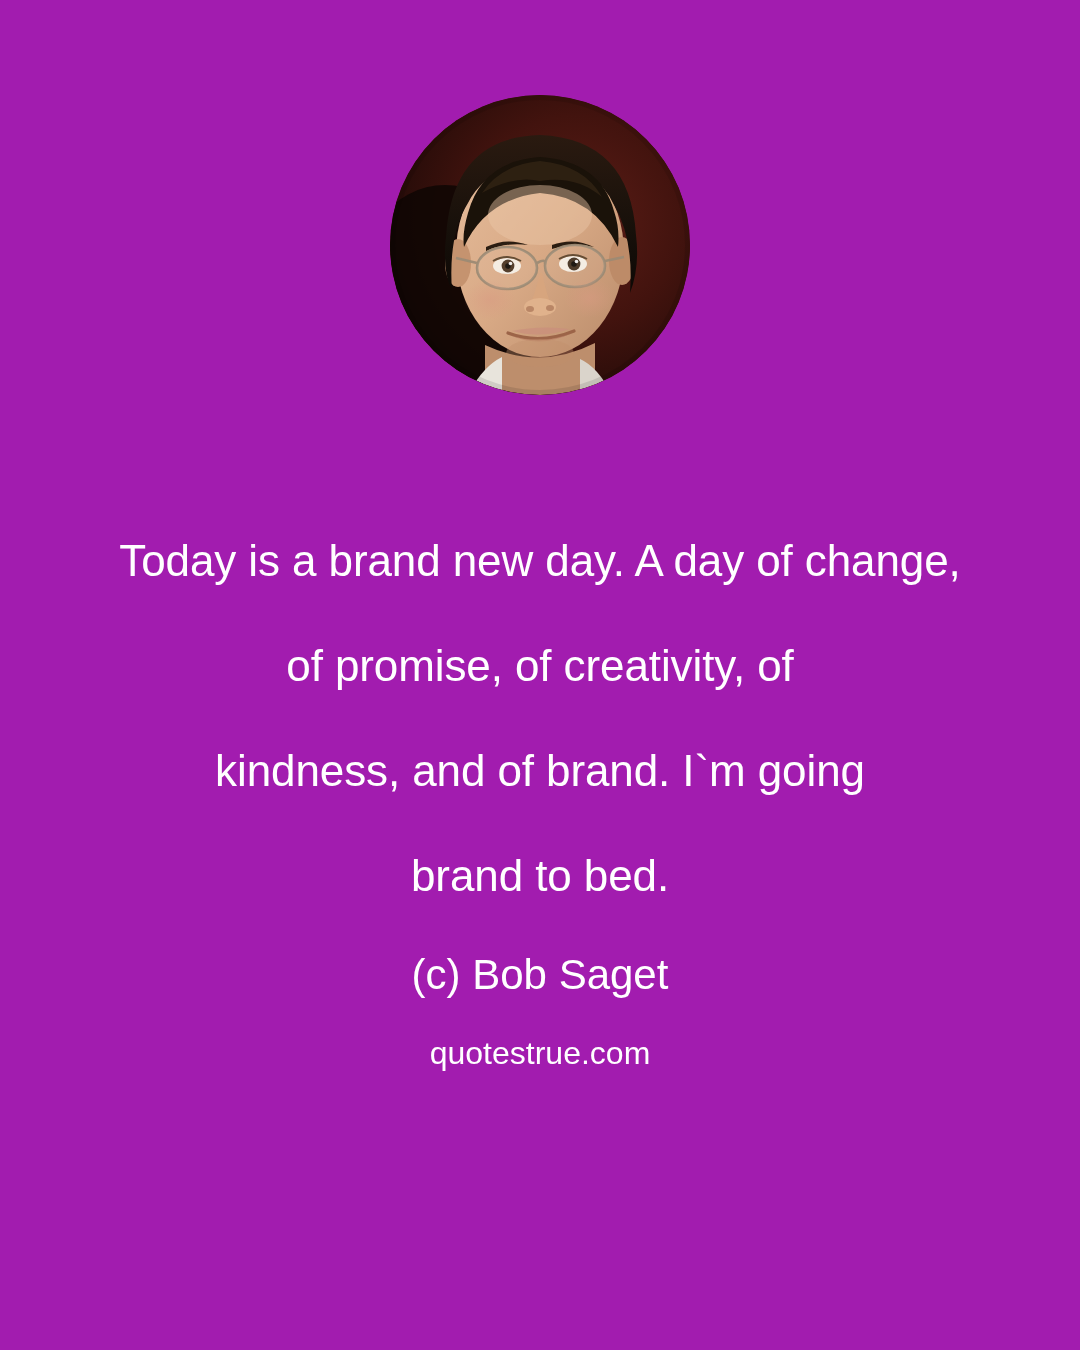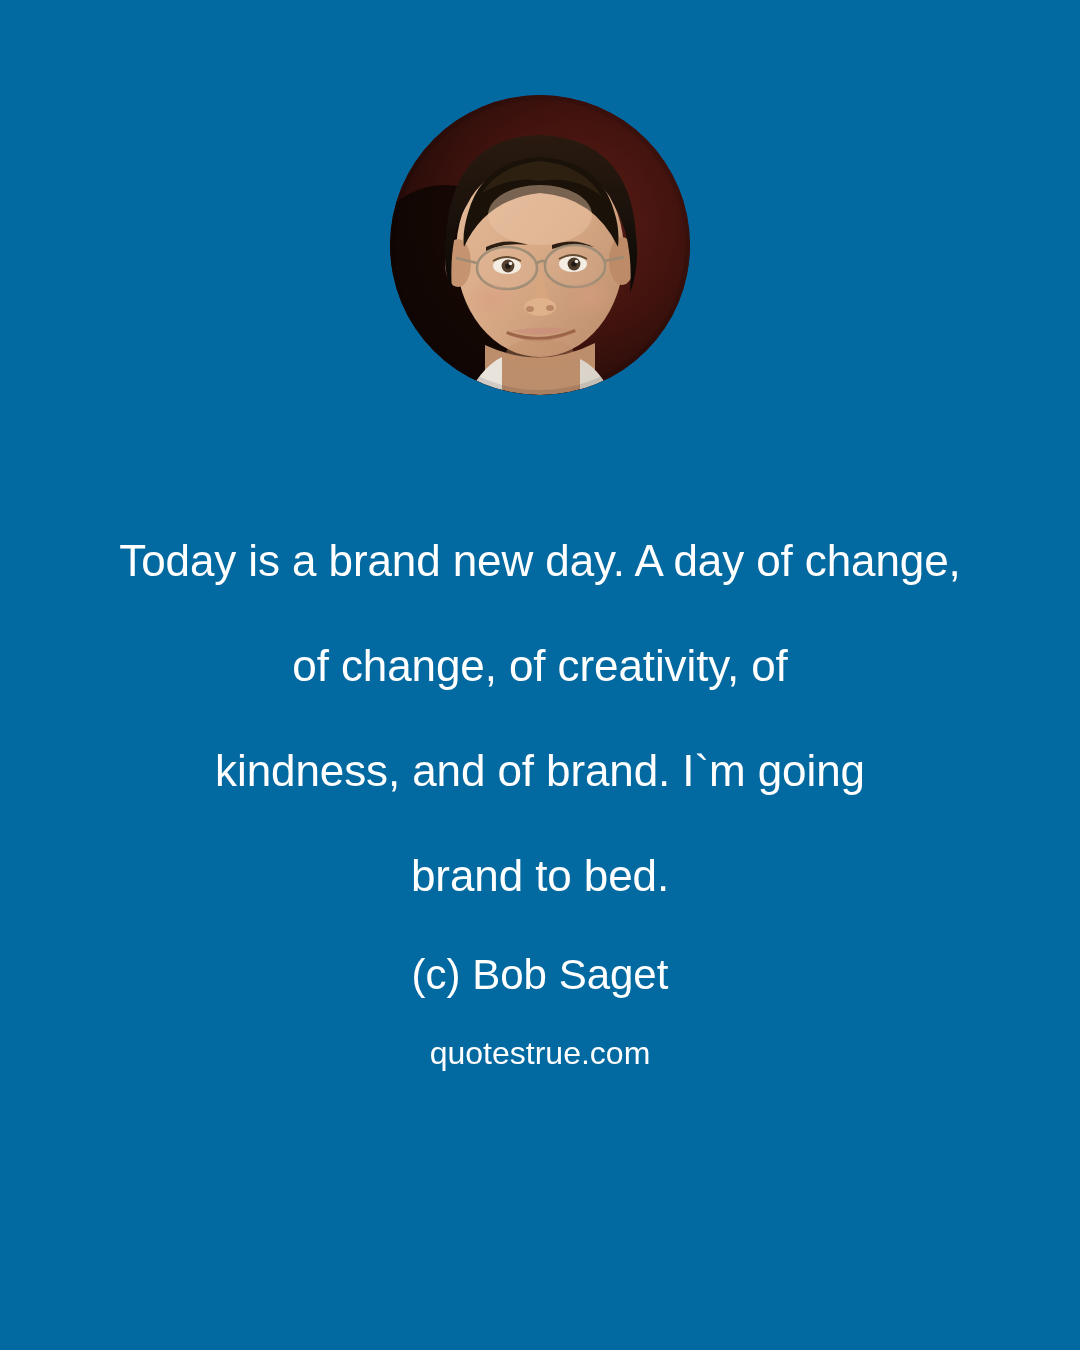--- a/index.html
+++ b/index.html
@@ -12,21 +12,21 @@
 
   body {
     background: #3e5de2;
     font-family: "Liberation Sans", sans-serif;
     position: relative;
   }
 
   .quote-card {
     position: absolute;
     inset: 0;
-    background: #0369a1;
+    background: #a21caf;
     display: block;
   }
 
   
   .avatar-wrap {
     position: absolute;
     left: 390px;
     top: 95px;
     width: 300px;
     height: 300px;
@@ -179,21 +179,21 @@
           <ellipse cx="150" cy="258" rx="34" ry="14" fill="#c08e6b" opacity="0.4"></ellipse>
 
           <circle cx="150" cy="150" r="150" fill="none" stroke="#000000" stroke-width="10" opacity="0.10"></circle>
         </g>
       </svg>
     </div>
   </div>
 
   <div class="quote-block">
     <span class="quote-line">Today is a brand new day. A day of change,</span>
-    <span class="quote-line">of change, of creativity, of</span>
+    <span class="quote-line">of promise, of creativity, of</span>
     <span class="quote-line">kindness, and of brand. I`m going</span>
     <span class="quote-line">brand to bed.</span>
   </div>
 
   <div class="author-line">(c) Bob Saget</div>
 
   <div class="site-line">quotestrue.com</div>
 
 </div>
 

